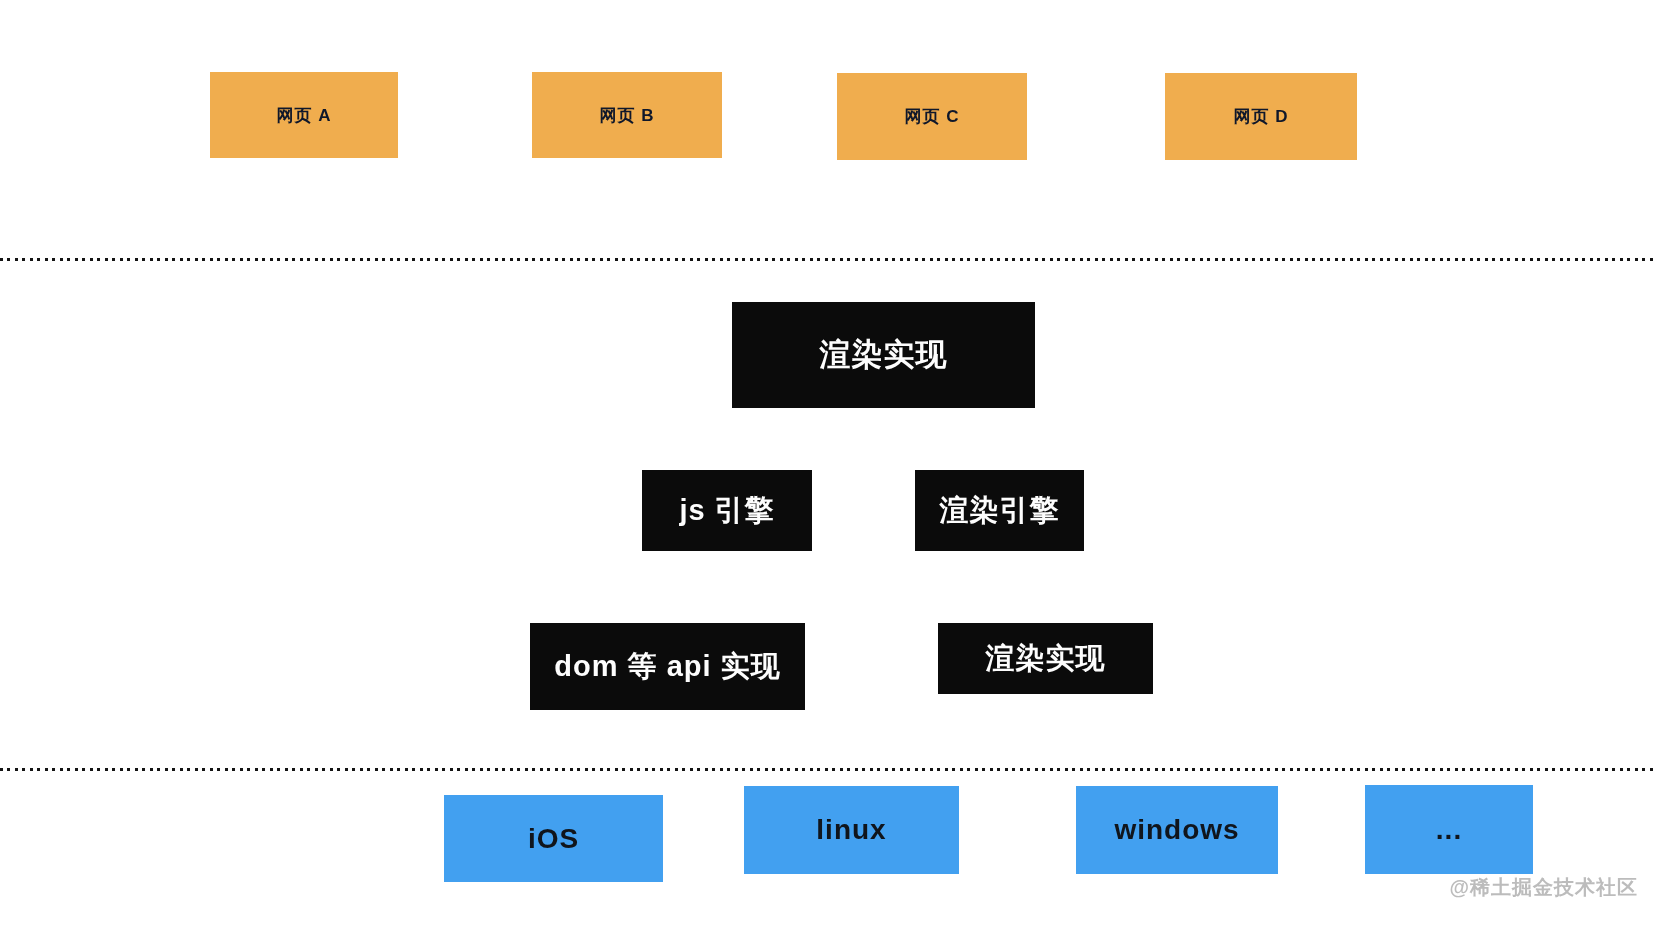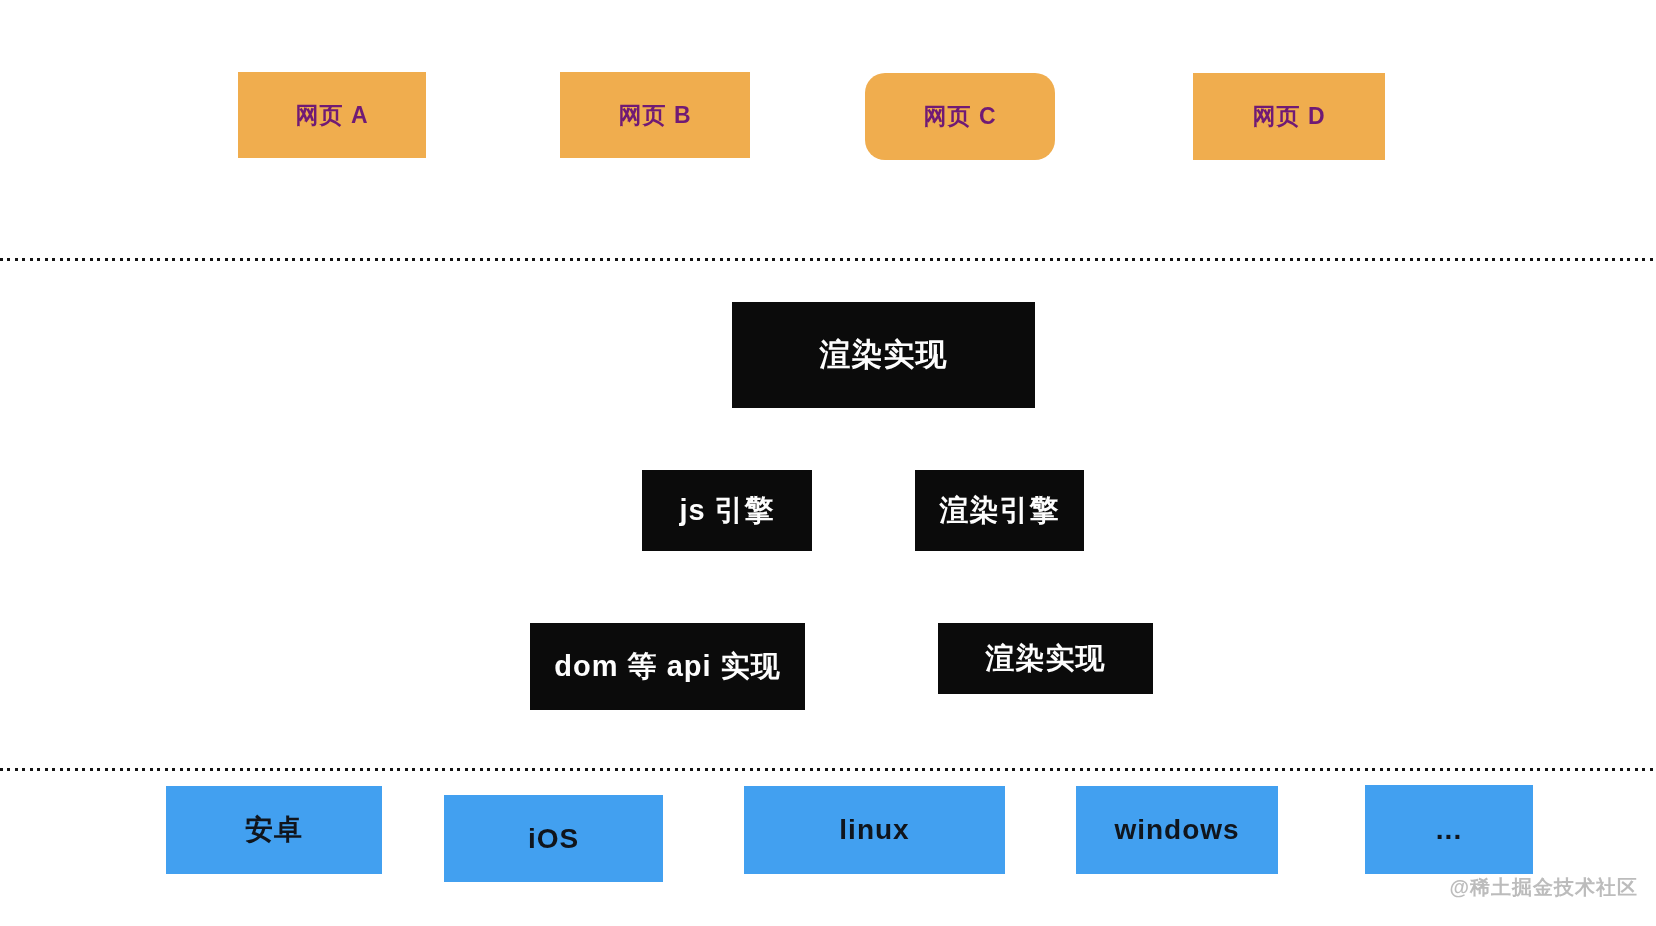--- a/index.html
+++ b/index.html
@@ -19,37 +19,37 @@
     position: absolute;
     display: flex;
     align-items: center;
     justify-content: center;
     font-weight: bold;
     box-sizing: border-box;
     letter-spacing: 1px;
     white-space: nowrap;
   }
   
-  .web  { background: var(--webpage-color, #f0ad4e); color: #701a75; font-size: 23px; margin-left: 28px; }
+  .web  { background: var(--webpage-color, #f0ad4e); color: #0f172a; font-size: 17px; }
   .b-web-a { left: 210px;  top: 72px; width: 188px; height: 86px; }
   .b-web-b { left: 532px;  top: 72px; width: 190px; height: 86px; text-align: center; }
-  .b-web-c { left: 837px;  top: 73px; width: 190px; height: 87px; border-radius: 20px; }
+  .b-web-c { left: 837px;  top: 73px; width: 190px; height: 87px; }
   .b-web-d { left: 1165px; top: 73px; width: 192px; height: 87px; }
   
   .eng { background: var(--engine-color, #0b0b0b); color: #fdfdfd; }
   .b-browser       { left: 732px; top: 302px; width: 303px; height: 106px; font-size: 31px; }
   .b-js            { left: 642px; top: 470px; width: 170px; height: 81px;  font-size: 29px; }
   .b-render-engine { left: 915px; top: 470px; width: 169px; height: 81px;  font-size: 29px; }
   .b-dom           { left: 530px; top: 623px; width: 275px; height: 87px;  font-size: 29px; }
   .b-render-impl   { left: 938px; top: 623px; width: 215px; height: 71px;  font-size: 29px; }
   
   .os { background: var(--os-color, #42a0f0); color: #10151c; font-size: 28px; }
   .b-android { left: 166px;  top: 786px; width: 216px; height: 88px; }
   .b-ios     { left: 444px;  top: 795px; width: 219px; height: 87px; }
-  .b-linux   { left: 744px;  top: 786px; width: 261px; height: 88px; }
+  .b-linux   { left: 744px;  top: 786px; width: 215px; height: 88px; }
   .b-windows { left: 1076px; top: 786px; width: 202px; height: 88px; }
   .b-more    { left: 1365px; top: 785px; width: 168px; height: 89px; }
   
   .dots {
     position: absolute;
     left: 0;
     width: 1656px;
     height: 3px;
     background: repeating-linear-gradient(90deg, #141414 0px, #141414 3px, transparent 3px, transparent 7.5px);
   }
@@ -79,21 +79,20 @@
   <div class="dots dots-1"></div>
 
   <div class="box eng b-browser">渲染实现</div>
   <div class="box eng b-js">js 引擎</div>
   <div class="box eng b-render-engine">渲染引擎</div>
   <div class="box eng b-dom">dom 等 api 实现</div>
   <div class="box eng b-render-impl">渲染实现</div>
 
   <div class="dots dots-2"></div>
 
-  <div class="box os b-android">安卓</div>
   <div class="box os b-ios">iOS</div>
   <div class="box os b-linux">linux</div>
   <div class="box os b-windows">windows</div>
   <div class="box os b-more">...</div>
 
   <div class="watermark">@稀土掘金技术社区</div>
 
 </div>
 
 </body></html>

